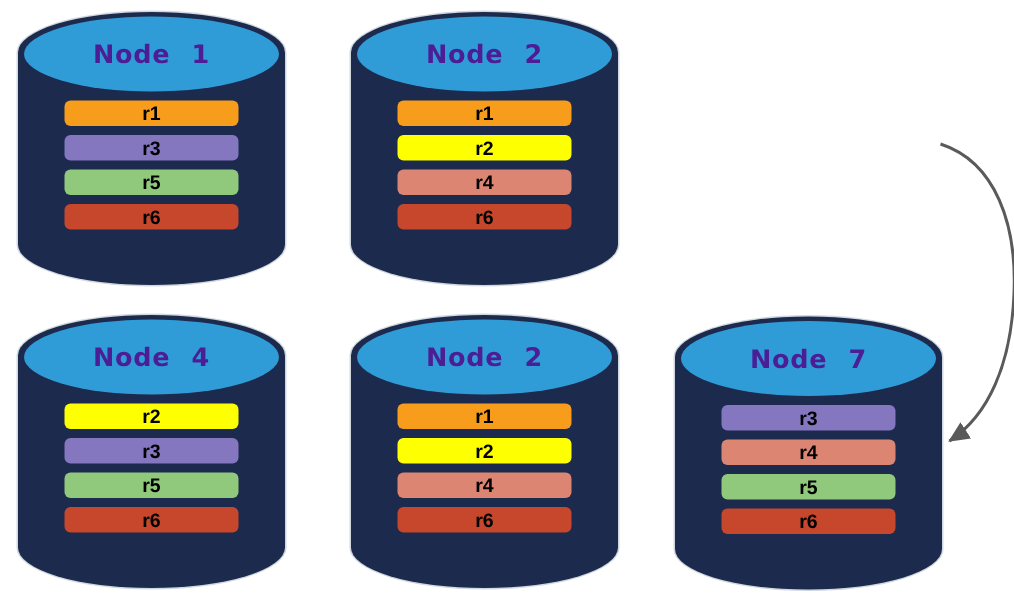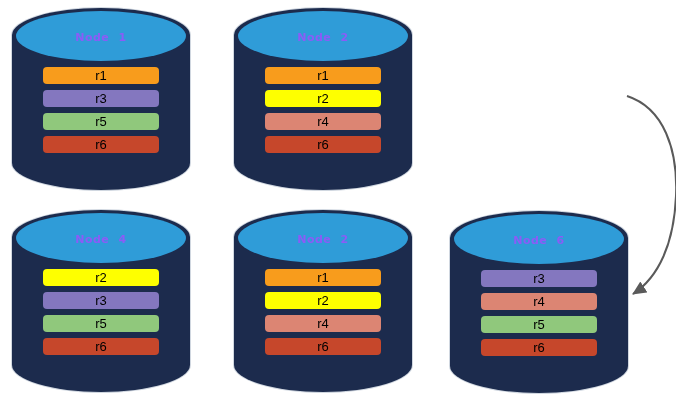--- a/index.html
+++ b/index.html
@@ -13,31 +13,31 @@
     border-radius:89px / 27px;
     box-shadow:0 0 0 1px rgba(120,140,165,0.35);
   }
   .cyl-top{
     position:absolute;left:4px;right:4px;top:3px;height:50px;
     border-radius:50%;
   }
   .cyl-title{
     position:absolute;left:0;right:0;top:8px;height:42px;
     display:flex;align-items:center;justify-content:center;
-    color:#8b5cf6;font-weight:bold;font-size:11px;word-spacing:0.45em;
+    color:#4c1d95;font-weight:bold;font-size:17px;word-spacing:0.45em;
     letter-spacing:0.5px;
   }
   .bars{
     position:absolute;left:0;right:0;top:59px;
     display:flex;flex-direction:column;align-items:center;gap:6px;
   }
   .bar{
     width:116px;height:17px;border-radius:4px;
     font-family:"Liberation Sans",sans-serif;
-    font-size:13px;font-weight:normal;color:#000000;
+    font-size:13px;font-weight:bold;color:#000000;
     text-align:center;line-height:17px;
   }
   .x-overlay{position:absolute;left:0;top:0;width:178px;height:182px;overflow:visible;pointer-events:none;}
   .arrow-layer{position:absolute;left:0;top:0;width:676px;height:402px;pointer-events:none;}
   #n1{left:12px;top:8px}
   #n2{left:234px;top:8px}
   #n3{left:450px;top:8px}
   #n4{left:12px;top:210px}
   #n5{left:234px;top:210px}
   #n6{left:450px;top:211px}
@@ -92,21 +92,21 @@
       <div class="bar" style="background: rgb(248, 156, 28);">r1</div>
       <div class="bar" style="background: rgb(254, 255, 0);">r2</div>
       <div class="bar" style="background: rgb(220, 133, 115);">r4</div>
       <div class="bar" style="background: rgb(198, 71, 43);">r6</div>
     </div>
   </div>
 
   <div class="cyl" id="n6">
     <div class="cyl-body" style="background: rgb(28, 43, 77);"></div>
     <div class="cyl-top" style="background: rgb(47, 156, 216);"></div>
-    <div class="cyl-title">Node 6</div>
+    <div class="cyl-title">Node 7</div>
     <div class="bars">
       <div class="bar" style="background: rgb(132, 119, 191);">r3</div>
       <div class="bar" style="background: rgb(220, 133, 115);">r4</div>
       <div class="bar" style="background: rgb(144, 200, 124);">r5</div>
       <div class="bar" style="background: rgb(198, 71, 43);">r6</div>
     </div>
   </div>
 
   <svg class="arrow-layer" viewBox="0 0 676 402">
     <defs>

